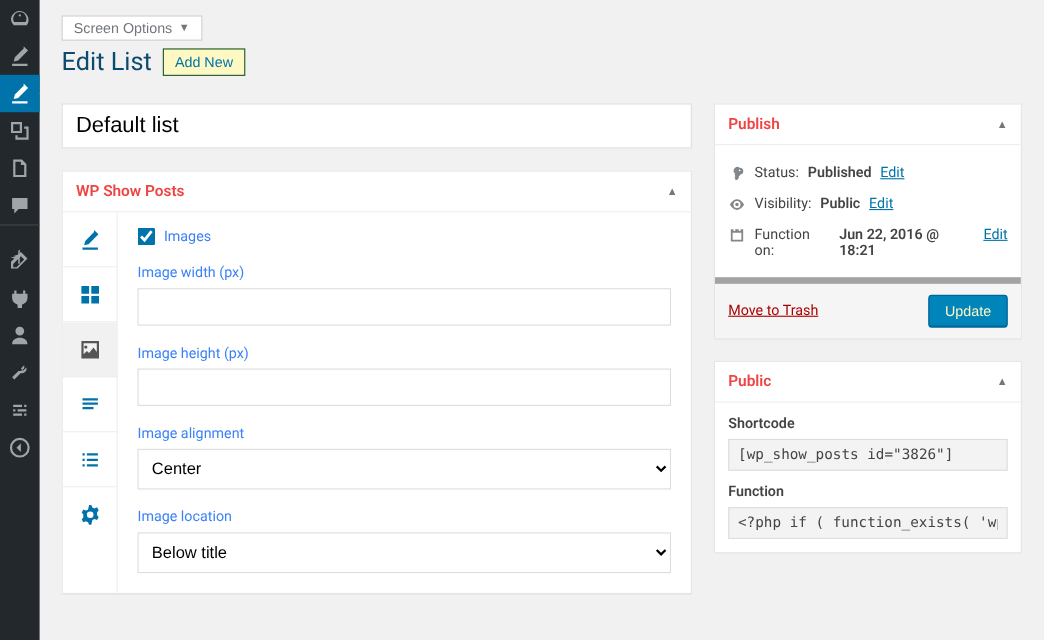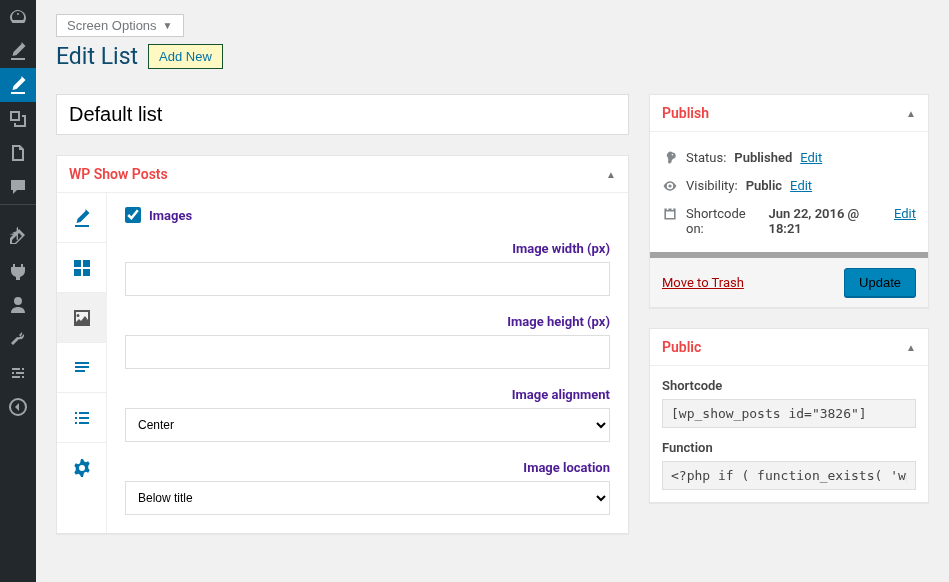--- a/index.html
+++ b/index.html
@@ -26,32 +26,32 @@
 .toggle-tri { font-size: 10px; color: #72777c; }
 .postbox-body { padding: 12px; }
 .wpsp-body { display: flex; padding: 0; }
 .wpsp-tabs { width: 50px; border-right: 1px solid #eee; }
 .wpsp-tab { width: 50px; height: 50px; display: flex; align-items: center; justify-content: center; border-bottom: 1px solid #eee; color: #0073aa; cursor: pointer; }
 .wpsp-tab.active { background: #f1f1f1; color: #555; }
 .wpsp-tab:last-child { border-bottom: none; }
 .wpsp-tab svg { width: 20px; height: 20px; fill: currentColor; }
 .wpsp-fields { flex: 1; padding: 14px 18px; }
 .field-row { margin-bottom: 18px; }
-.field-label { font-weight: 700; font-size: 13px; color: #4c1d95; display: block; margin-bottom: 6px; text-align: right; }
+.field-label { font-weight: 400; font-size: 13px; color: #3b82f6; display: block; margin-bottom: 6px; }
 .chk-row { display: flex; align-items: center; gap: 8px; margin-bottom: 18px; }
 .chk-row input[type=checkbox] { width: 16px; height: 16px; accent-color: #0073aa; }
 .text-input { width: 100%; padding: 8px; border: 1px solid #ddd; font-size: 14px; background: #fff; }
-.select-input { width: 100%; padding: 8px; border: 1px solid #ddd; font-size: 12px; background: #fff; }
+.select-input { width: 100%; padding: 8px; border: 1px solid #ddd; font-size: 15px; background: #fff; }
 .pub-row { display: flex; align-items: flex-start; gap: 8px; padding: 6px 0; font-size: 13px; color: #444; }
 .pub-row svg { width: 16px; height: 16px; fill: #82878c; flex-shrink: 0; }
 .pub-row strong { font-weight: 600; }
 .pub-row a { color: #0073aa; text-decoration: underline; cursor: pointer; }
 .pub-actions { display: flex; justify-content: space-between; align-items: center; border-top: 6px solid #a3a3a3; margin: 10px -12px -12px -12px; padding: 10px 12px; background: #f5f5f5; }
 .trash-link { color: #a00; text-decoration: underline; cursor: pointer; font-size: 13px; }
-.btn-primary { background: #0085ba; border: 1px solid #006799; color: #000000; padding: 6px 14px; font-size: 13px; border-radius: 3px; cursor: pointer; box-shadow: 0 1px 0 #006799; }
+.btn-primary { background: #0085ba; border: 1px solid #006799; color: #fef9c3; padding: 6px 14px; font-size: 13px; border-radius: 3px; cursor: pointer; box-shadow: 0 1px 0 #006799; }
 .usage-label { font-weight: 600; font-size: 13px; margin-bottom: 6px; display: block; }
 .usage-code { width: 100%; background: #f3f3f3; border: 1px solid #ddd; padding: 6px 8px; font-family: Consolas, Monaco, monospace; font-size: 13px; color: #444; margin-bottom: 12px; overflow: hidden; white-space: nowrap; }
 </style>
 </head>
 <body>
 
 <div class="admin-sidebar">
   <div class="sb-item">
       <svg viewBox="0 0 20 20">
         <path d="M3.76 16h12.48A8 8 0 1 0 2 10c0 2.3.97 4.37 2.52 5.83L3.76 16zM10 4a6 6 0 0 1 5.2 9H4.8A6 6 0 0 1 10 4zm0 2a1 1 0 1 1 0 2 1 1 0 0 1 0-2z"></path>
@@ -227,21 +227,21 @@
                 <path d="M10 4c5 0 8 6 8 6s-3 6-8 6-8-6-8-6 3-6 8-6zm0 2a4 4 0 1 0 0 8 4 4 0 0 0 0-8zm0 2a2 2 0 1 1 0 4 2 2 0 0 1 0-4z"></path>
               </svg>
             <span>Visibility:</span>
             <strong>Public</strong>
             <a>Edit</a>
           </div>
           <div class="pub-row">
             <svg viewBox="0 0 20 20">
                 <path d="M3 3h14v14H3zm2 4v8h10V7zm1-4v2h2V3zm6 0v2h2V3z"></path>
               </svg>
-            <span>Shortcode on:</span>
+            <span>Function on:</span>
             <strong>Jun 22, 2016 @ 18:21</strong>
             <a>Edit</a>
           </div>
           <div class="pub-actions">
             <a class="trash-link">Move to Trash</a>
             <button class="btn-primary">Update</button>
           </div>
         </div>
       </div>
 

